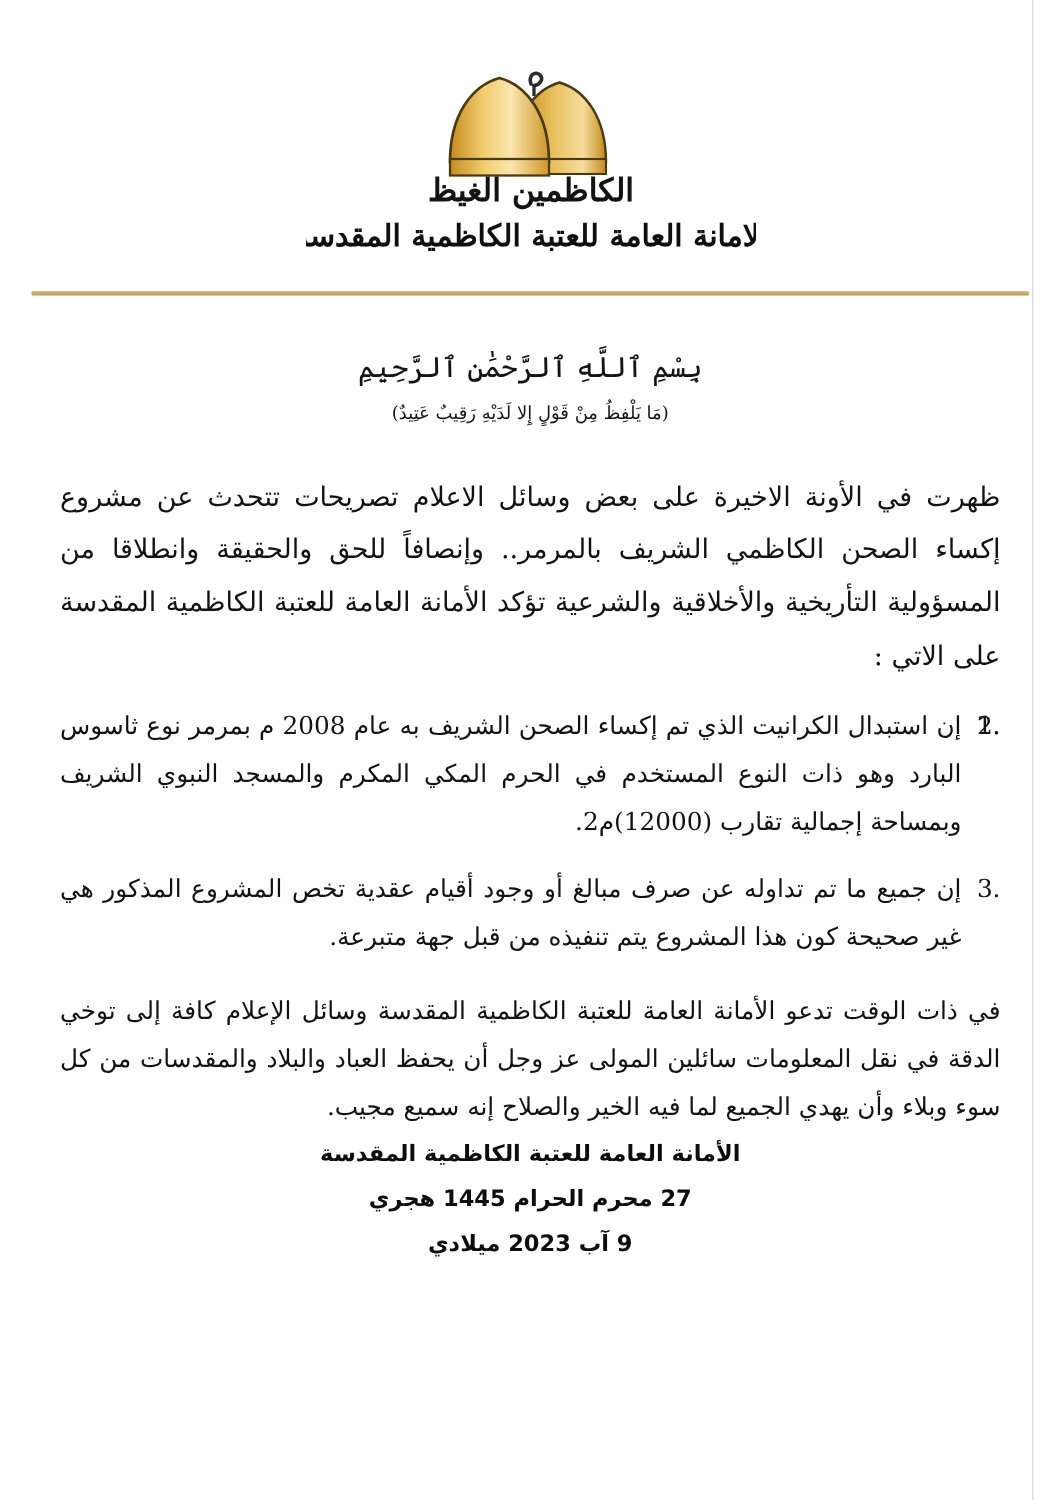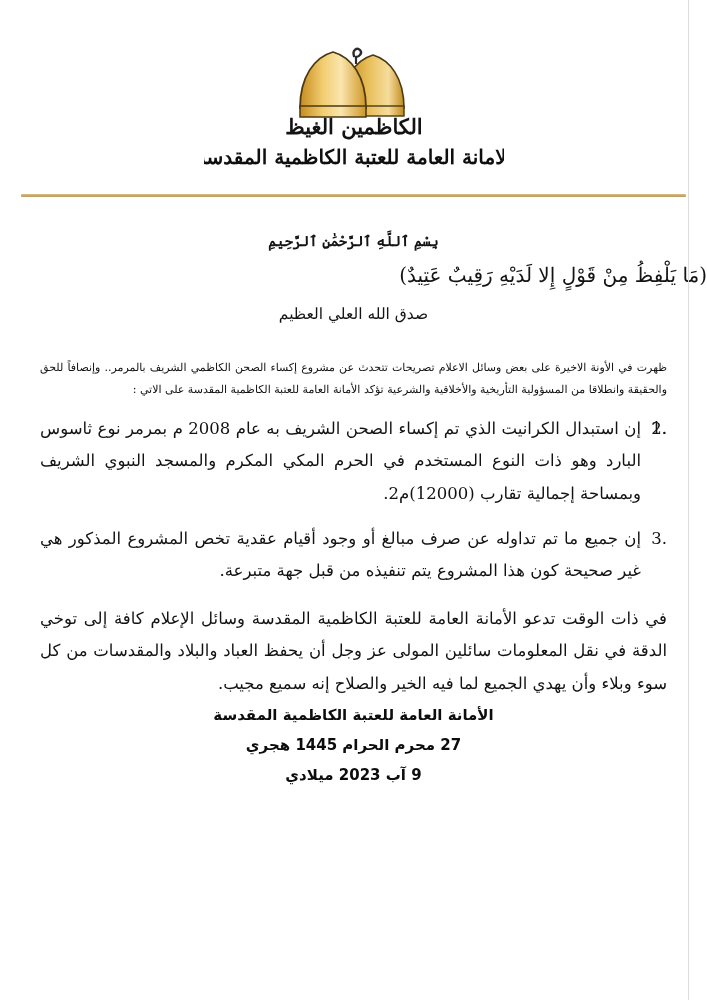--- a/index.html
+++ b/index.html
@@ -53,42 +53,40 @@
   }
 
   
   .religious {
     text-align: center;
     margin-top: 34px;
     font-family: "DejaVu Serif", "Liberation Serif", serif;
     color: #141414;
   }
   .basmala {
-    font-size: 14px;
+    font-size: 19px;
     line-height: 1.5;
     letter-spacing: 0.3px;
-    font-weight: bold;
   }
   .verse {
-    font-size: 20px;
+    font-size: 12px;
     line-height: 1.9;
     margin-top: 4px;
-    text-align: right;
   }
   .verse-confirm {
     font-size: 15.5px;
     line-height: 1.9;
     margin-top: 6px;
   }
 
   
   .body-text {
     margin: 28px 40px 0 40px;
     font-family: "DejaVu Serif", "Liberation Serif", serif;
-    font-size: 11px;
+    font-size: 18px;
     line-height: 1.95;
     text-align: justify;
     text-align-last: center;
     color: #121212;
   }
   .body-text.first-para {
     text-align: justify;
     text-align-last: right;
   }
 
@@ -185,21 +183,20 @@
         <text x="150" y="126" text-anchor="middle" font-family="'DejaVu Serif','Liberation Serif',serif" font-size="20" font-weight="bold" fill="#0f0f0f" letter-spacing="0">الامانة العامة للعتبة الكاظمية المقدسة</text>
       </svg>
     </div>
 
     <div class="divider"></div>
   </div>
 
   <div class="religious">
     <div class="basmala">بِسْمِ ٱللَّهِ ٱلرَّحْمَٰنِ ٱلرَّحِيمِ</div>
     <div class="verse">(مَا يَلْفِظُ مِنْ قَوْلٍ إِلا لَدَيْهِ رَقِيبٌ عَتِيدٌ)</div>
-    <div class="verse-confirm">صدق الله العلي العظيم</div>
   </div>
 
   <p class="body-text first-para">ظهرت في الأونة الاخيرة على بعض وسائل الاعلام تصريحات تتحدث عن مشروع إكساء الصحن الكاظمي الشريف بالمرمر.. وإنصافاً للحق والحقيقة وانطلاقا من المسؤولية التأريخية والأخلاقية والشرعية تؤكد الأمانة العامة للعتبة الكاظمية المقدسة على الاتي :</p>
 
   <ol class="points">
     <li>
       <span class="num">1.</span>
     </li>
     <li>
       <span class="num">2.</span>

